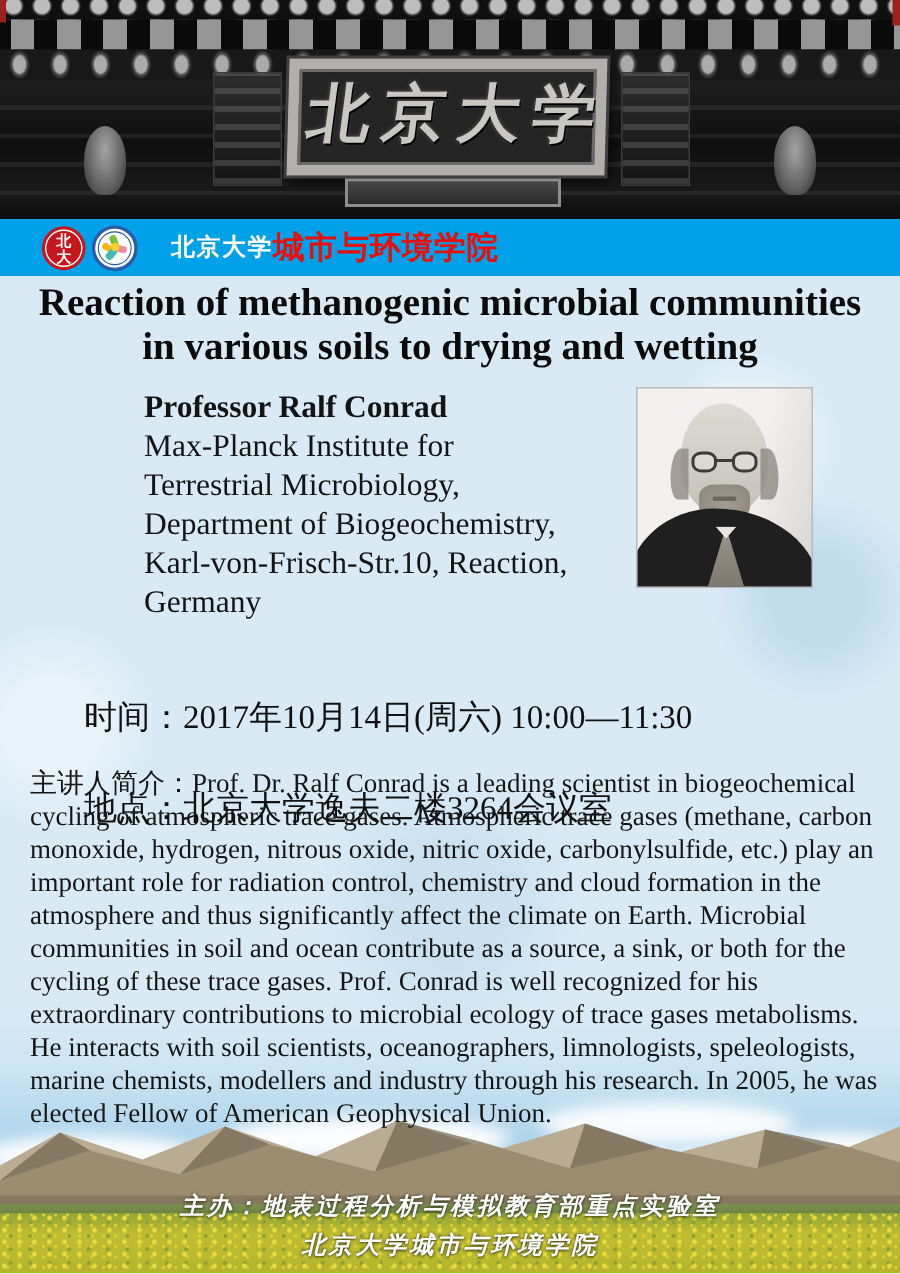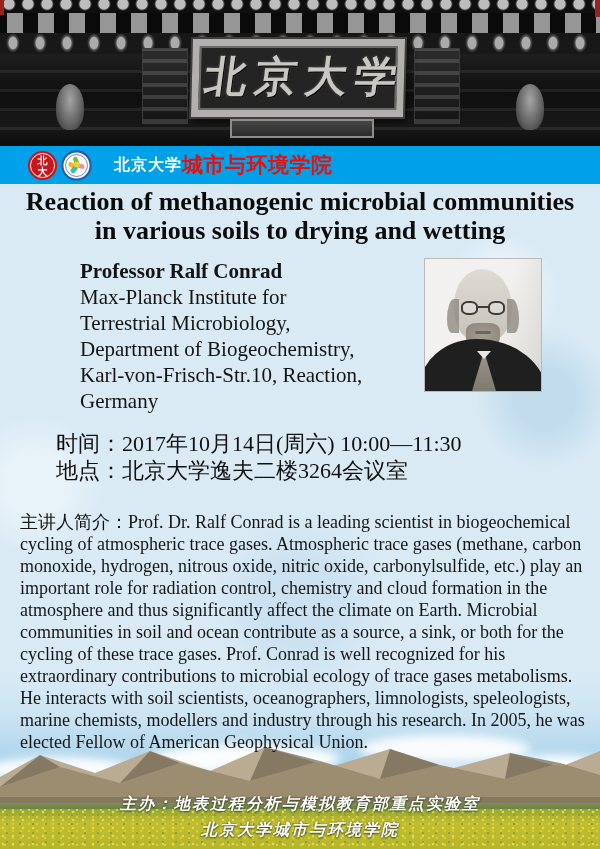--- a/index.html
+++ b/index.html
@@ -51,21 +51,21 @@
   
   .main{position:absolute;top:184px;left:0;width:600px;height:665px;background-color:#d9eaf5;
     background-image:
       radial-gradient(circle at 500px 110px,rgba(255,255,255,.50) 0 26px,rgba(255,255,255,0) 60px),
       radial-gradient(circle at 545px 215px,rgba(185,214,233,.70) 0 30px,rgba(185,214,233,0) 70px),
       radial-gradient(circle at 35px 300px,rgba(255,255,255,.40) 0 30px,rgba(255,255,255,0) 70px),
       radial-gradient(circle at 300px 420px,rgba(190,217,235,.50) 0 40px,rgba(190,217,235,0) 90px);
     overflow:hidden;}
   .title{position:absolute;top:3px;left:0;width:100%;text-align:center;font-weight:bold;
     font-size:26px;line-height:29px;color:#0b0b0b;z-index:2;}
-  .speaker-info{position:absolute;left:80px;top:74px;font-size:21px;line-height:26px;color:#141414;z-index:2;}
+  .speaker-info{position:absolute;left:96px;top:74px;font-size:21px;line-height:26px;color:#141414;z-index:2;}
   .speaker-name{font-weight:bold;}
 
   
   .portrait{position:absolute;left:424px;top:74px;width:116px;height:132px;overflow:hidden;z-index:2;
     background:linear-gradient(105deg,#f2f1ef 60%,#d8d6d2);border:1px solid #b9b9b9;}
   .p-head{position:absolute;left:29px;top:10px;width:58px;height:74px;border-radius:48% 52% 45% 45%;
     background:linear-gradient(180deg,#dedbd5 0%,#cfccc5 60%,#c4c0b8);}
   .p-hair{position:absolute;top:40px;width:12px;height:34px;background:#8f8a82;opacity:.8;}
   .p-hair.left{left:22px;border-radius:60% 0 0 40%;}
   .p-hair.right{left:82px;border-radius:0 60% 40% 0;}
@@ -78,21 +78,21 @@
     background:radial-gradient(#a39d93,#8a847a);}
   .p-mouth{position:absolute;left:50px;top:72px;width:16px;height:3px;background:#6b665e;border-radius:2px;}
   .p-shoulders{position:absolute;left:-6px;bottom:-4px;width:128px;height:56px;background:#1f1f1f;
     border-radius:45% 55% 0 0/90% 100% 0 0;}
   .p-shirt{position:absolute;left:47px;bottom:0;width:24px;height:40px;
     background:linear-gradient(#9b968c,#7f7a70);clip-path:polygon(50% 0,100% 100%,0 100%);}
   .p-collar{position:absolute;left:52px;bottom:32px;width:14px;height:8px;background:#e8e6e1;
     clip-path:polygon(50% 100%,0 0,100% 0);}
 
   .schedule{position:absolute;left:56px;top:246px;font-size:22px;line-height:27px;color:#101010;z-index:2;}
-  .schedule .row{white-space:nowrap;}
+  .schedule .row{white-space:nowrap;margin-top:34px;}
   .bio{position:absolute;left:20px;top:309px;width:568px;font-size:18px;line-height:22px;
     color:#151515;z-index:2;}
   .contact{position:absolute;left:20px;top:560px;font-size:20px;color:#101010;z-index:3;}
 
   
   .landscape{position:absolute;left:0;bottom:0;width:600px;height:180px;z-index:1;}
   .sky{position:absolute;left:0;top:0;right:0;bottom:0;
     background:linear-gradient(180deg,rgba(214,233,245,0) 0%,rgba(199,226,242,.55) 22%,#a9d1ea 55%,#c2e0f1 78%,#cde6f3 100%);}
   .cloud{position:absolute;background:#ffffff;border-radius:50%;filter:blur(5px);}
   .c1{left:-15px;top:88px;width:150px;height:26px;opacity:.95;}

